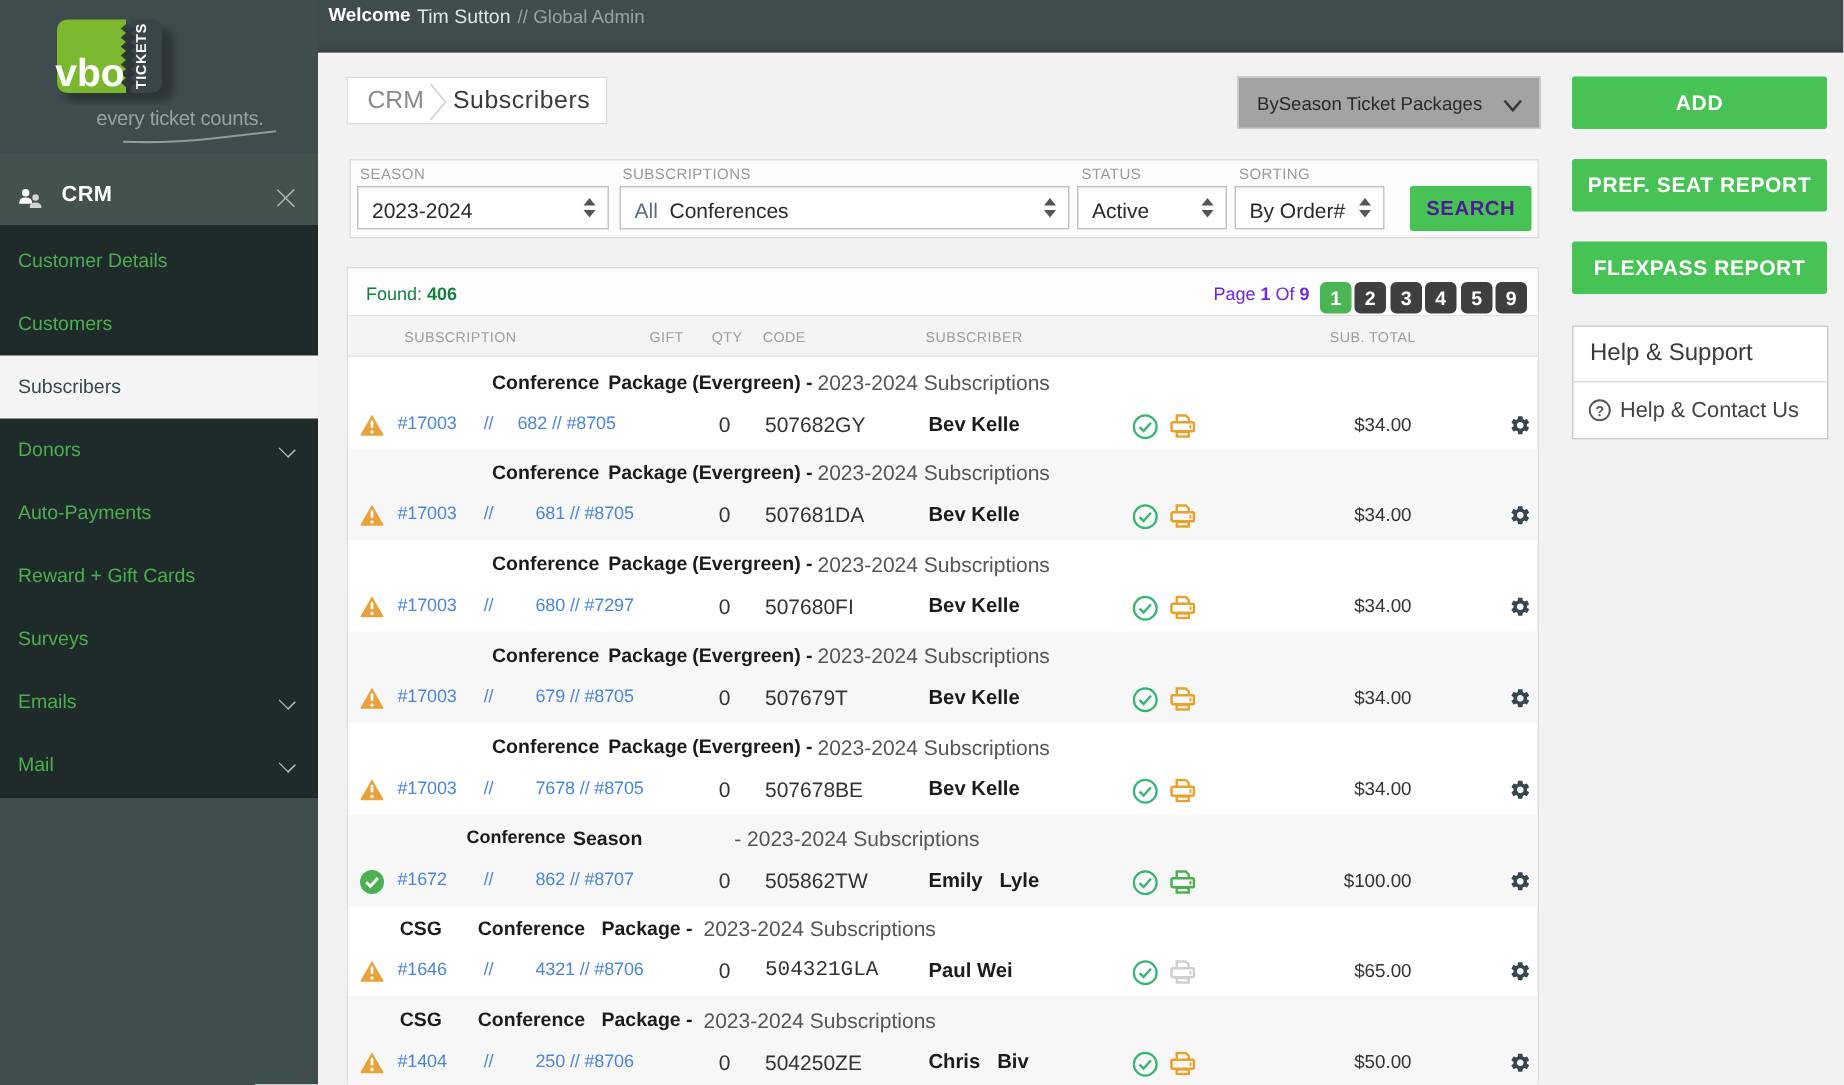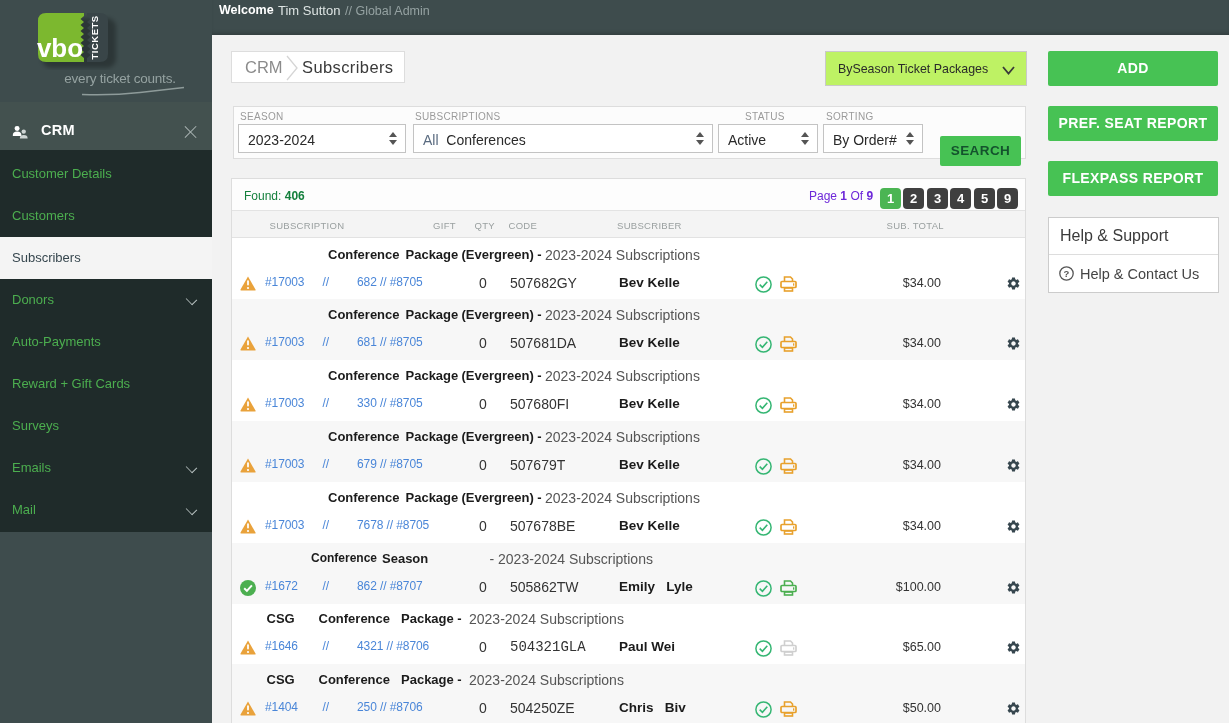--- a/index.html
+++ b/index.html
@@ -29,41 +29,41 @@
 #topbar .w { position:absolute; left:7px; top:3px; font-size:12.5px; color:#fff; font-weight:bold; }
 #topbar .n { position:absolute; left:66px; top:3px; font-size:13px; color:#dde4e3; }
 #topbar .g { position:absolute; left:133px; top:4px; font-size:12.5px; color:#95a2a2; }
 
 
 #crumb { position:absolute; left:231px; top:51px; width:174px; height:32px; background:#fff; border:1px solid #ddd; }
 #crumb .c1 { position:absolute; left:13px; top:6px; font-size:16.5px; color:#8b8b8b; }
 #crumb .c2 { position:absolute; left:70px; top:6px; font-size:16.5px; color:#3a3a3a; letter-spacing:0.4px; }
 
 
-#bigsel { position:absolute; left:825px; top:51px; width:202px; height:35px; background:#bef264; border:1px solid #c9c9c9; }
+#bigsel { position:absolute; left:825px; top:51px; width:202px; height:35px; background:#a3a3a3; border:1px solid #c9c9c9; }
 #bigsel .t { position:absolute; left:12px; top:10px; font-size:12.4px; color:#2a2a2a; }
 
 
 .gbtn { position:absolute; left:1048px; width:170px; height:35px; background:#47c254; color:#fff; font-weight:bold; font-size:14px; text-align:center; line-height:35px; border-radius:2px; letter-spacing:0.4px; }
 
 
 #help { position:absolute; left:1048px; top:217px; width:171px; height:76px; background:#fff; border:1px solid #ccc; }
 #help .h1 { position:absolute; left:11px; top:9px; font-size:16px; color:#3a3a3a; }
 #help .div { position:absolute; left:0; top:36px; width:100%; height:1px; background:#ddd; }
 #help .h2 { position:absolute; left:31px; top:48px; font-size:14.5px; color:#444; }
 
 
 #filter { position:absolute; left:233px; top:106px; width:793px; height:53px; background:#fcfcfc; border:1px solid #ddd; }
 .flabel { position:absolute; top:111px; font-size:10px; color:#9a9a9a; letter-spacing:0.3px; }
 .fsel { position:absolute; top:124px; height:29px; background:#fff; border:1px solid #c3c3c3; }
 .fsel .t { position:absolute; left:9px; top:7px; font-size:14px; color:#2a2a2a; white-space:nowrap; }
 .spin { position:absolute; right:8px; top:50%; margin-top:-6.5px; width:8px; height:13px; }
 .spin:before { content:""; position:absolute; left:0; top:0; border-left:4px solid transparent; border-right:4px solid transparent; border-bottom:5px solid #555; }
 .spin:after { content:""; position:absolute; left:0; bottom:0; border-left:4px solid transparent; border-right:4px solid transparent; border-top:5px solid #555; }
-#searchbtn { position:absolute; left:940px; top:136px; width:81px; height:30px; background:#47c254; color:#14532d; font-weight:bold; font-size:13.5px; text-align:center; line-height:30px; border-radius:2px; letter-spacing:0.4px; }
+#searchbtn { position:absolute; left:940px; top:124px; width:81px; height:30px; background:#47c254; color:#4c1d95; font-weight:bold; font-size:13.5px; text-align:center; line-height:30px; border-radius:2px; letter-spacing:0.4px; }
 
 
 #tablebox { position:absolute; left:231px; top:178px; width:795px; height:545px; background:#fff; border:1px solid #ddd; border-bottom:none; overflow:hidden; }
 #foundrow { position:absolute; left:0; top:0; width:100%; height:32px; background:#fdfdfd; border-bottom:1px solid #e3e3e3; }
 #foundrow .f { position:absolute; left:12px; top:10px; font-size:12px; color:#15803d; }
 #foundrow .pg { position:absolute; left:577px; top:10px; font-size:12px; color:#6d28d9; }
 .pbtn { position:absolute; top:9px; width:21px; height:21px; border-radius:4px; background:#3f3f3f; color:#fff; font-size:13px; font-weight:bold; text-align:center; line-height:21px; }
 .pbtn.on { background:#4bb553; }
 #thead { position:absolute; left:0; top:32px; width:100%; height:27px; background:#f4f4f4; border-bottom:1px solid #e2e2e2; }
 #thead span { position:absolute; top:9px; font-size:9.5px; color:#9aa0a0; letter-spacing:0.3px; }
@@ -158,21 +158,21 @@
     <svg class="abs" style="left:10px; top:48px;" width="15" height="15" viewBox="0 0 15 15">
       <circle cx="7.5" cy="7.5" r="6.7" fill="none" stroke="#555" stroke-width="1.3"></circle>
       <text x="7.5" y="11" font-size="9.5" font-weight="bold" fill="#555" text-anchor="middle" font-family="Liberation Sans, sans-serif">?</text>
     </svg>
     <span class="h2">Help &amp; Contact Us</span>
   </div>
 
   <div id="filter"></div>
   <span class="flabel" style="left:240px;">SEASON</span>
   <span class="flabel" style="left:415px;">SUBSCRIPTIONS</span>
-  <span class="flabel" style="left:721px;margin-left:24px;">STATUS</span>
+  <span class="flabel" style="left:721px;">STATUS</span>
   <span class="flabel" style="left:826px;">SORTING</span>
   <div class="fsel" style="left:238px; width:168px;">
       <span class="t">2023-2024</span>
       <span class="spin"></span>
     </div>
   <div class="fsel" style="left:413px; width:300px;">
       <span class="t"><span style="color:#5a6b80;">All</span>&nbsp; Conferences</span>
       <span class="spin"></span>
     </div>
   <div class="fsel" style="left:718px; width:100px;">
@@ -212,21 +212,21 @@
             <span class="b" style="left:229.5px;">(Evergreen) -</span>
             <span class="" style="left:313px;">2023-2024 Subscriptions</span>
           </div>
           <span class="ic" style="left:8px;"><svg width="16" height="15" viewBox="0 0 16 15">
               <path d="M8,0.5 L15.5,13.5 Q16,14.5 14.8,14.5 L1.2,14.5 Q0,14.5 0.5,13.5 Z" fill="#e9a23b" rx="2"></path>
               <rect x="7.1" y="4.2" width="1.8" height="5.2" rx="0.9" fill="#fff"></rect>
               <circle cx="8" cy="12" r="1.1" fill="#fff"></circle>
             </svg></span>
           <span class="dl blue" style="left:33px;">#17003</span>
           <span class="dl blue" style="left:90.5px;">//</span>
-          <span class="dl blue" style="left:125px;">682 // #8705</span>
+          <span class="dl blue" style="left:113px;">682 // #8705</span>
           <span class="dl" style="left:246.5px; width:9px; text-align:center;">0</span>
           <span class="dl" style="left:278px;">507682GY</span>
           <span class="dl bold" style="left:387px;">Bev Kelle</span>
           <span class="ic" style="left:523px;"><svg width="17" height="17" viewBox="0 0 17 17">
               <circle cx="8.5" cy="8.5" r="7.6" fill="none" stroke="#35b673" stroke-width="1.5"></circle>
               <path d="M4.7,8.7 L7.4,11.3 L12.3,5.8" fill="none" stroke="#35b673" stroke-width="1.6"></path>
             </svg></span>
           <span class="ic" style="left:548px;"><svg width="17" height="16" viewBox="0 0 17 16">
               <path d="M4.5,5 L4.5,1 L10.5,1 L12.5,3 L12.5,5" fill="none" stroke="#e8a12c" stroke-width="1.6"></path>
               <rect x="1" y="5.5" width="15" height="6" rx="1" fill="none" stroke="#e8a12c" stroke-width="1.7"></rect>
@@ -278,21 +278,21 @@
             <span class="b" style="left:229.5px;">(Evergreen) -</span>
             <span class="" style="left:313px;">2023-2024 Subscriptions</span>
           </div>
           <span class="ic" style="left:8px;"><svg width="16" height="15" viewBox="0 0 16 15">
               <path d="M8,0.5 L15.5,13.5 Q16,14.5 14.8,14.5 L1.2,14.5 Q0,14.5 0.5,13.5 Z" fill="#e9a23b" rx="2"></path>
               <rect x="7.1" y="4.2" width="1.8" height="5.2" rx="0.9" fill="#fff"></rect>
               <circle cx="8" cy="12" r="1.1" fill="#fff"></circle>
             </svg></span>
           <span class="dl blue" style="left:33px;">#17003</span>
           <span class="dl blue" style="left:90.5px;">//</span>
-          <span class="dl blue" style="left:125px;">330 // #8705</span>
+          <span class="dl blue" style="left:125px;">680 // #7297</span>
           <span class="dl" style="left:246.5px; width:9px; text-align:center;">0</span>
           <span class="dl" style="left:278px;">507680FI</span>
           <span class="dl bold" style="left:387px;">Bev Kelle</span>
           <span class="ic" style="left:523px;"><svg width="17" height="17" viewBox="0 0 17 17">
               <circle cx="8.5" cy="8.5" r="7.6" fill="none" stroke="#35b673" stroke-width="1.5"></circle>
               <path d="M4.7,8.7 L7.4,11.3 L12.3,5.8" fill="none" stroke="#35b673" stroke-width="1.6"></path>
             </svg></span>
           <span class="ic" style="left:548px;"><svg width="17" height="16" viewBox="0 0 17 16">
               <path d="M4.5,5 L4.5,1 L10.5,1 L12.5,3 L12.5,5" fill="none" stroke="#e8a12c" stroke-width="1.6"></path>
               <rect x="1" y="5.5" width="15" height="6" rx="1" fill="none" stroke="#e8a12c" stroke-width="1.7"></rect>

